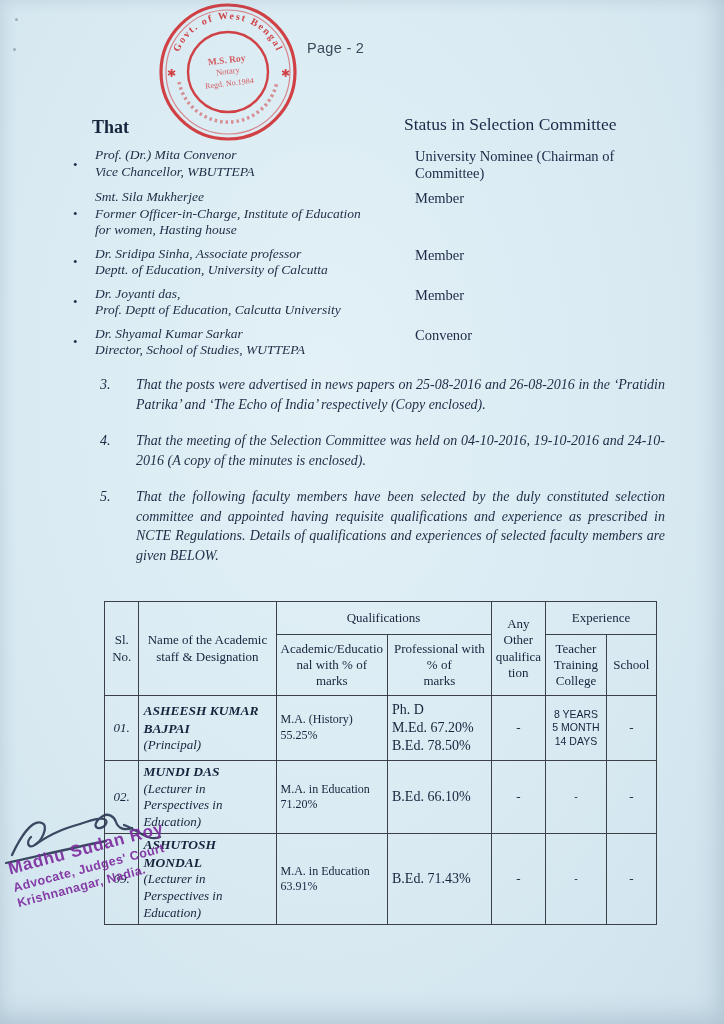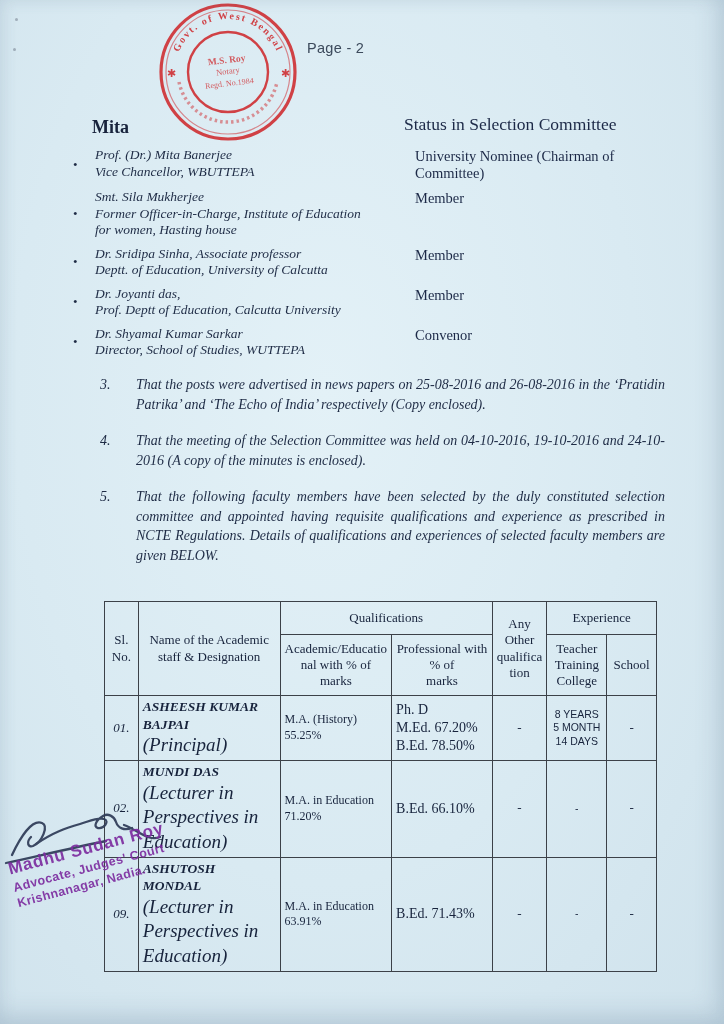--- a/index.html
+++ b/index.html
@@ -38,21 +38,21 @@
 
   
   table.faculty{position:absolute;left:104px;top:601px;width:553px;border-collapse:collapse;
                 font-size:13px;color:#17233c;}
   table.faculty th,table.faculty td{border:1.4px solid #3c4148;padding:2px 4px;vertical-align:middle;}
   table.faculty th{font-weight:normal;line-height:1.25;white-space:pre-line;}
   table.faculty td{line-height:1.3;}
   td.sl{font-style:italic;text-align:center;width:29px;}
   td.nm{width:160px;margin-left:9px;}
   .nm-name{font-weight:bold;font-style:italic;font-size:13.5px;}
-  .nm-desig{font-style:italic;font-size:19px;}
+  .nm-desig{font-style:italic;font-size:13px;}
   td.acad{width:101px;white-space:pre-line;font-size:12px;}
   td.prof{width:112px;white-space:pre-line;font-size:14px;}
   td.dash{text-align:center;}
   td.ttc{width:56px;text-align:center;white-space:pre-line;
          font-family:"Liberation Sans", sans-serif;font-size:10.5px;line-height:1.3;}
   td.sch{width:44px;text-align:center;}
   th.row1{height:28px;}
   th.row2{height:56px;}
   tr.data-row{height:65px;}
 
@@ -88,27 +88,27 @@
     <text x="131" y="75" fill="#cf2a2e" font-size="11">✱</text>
     <g fill="#cf2a2e" text-anchor="middle" transform="rotate(-7 78 70)" font-family="Liberation Serif, serif" opacity=".85">
       <text x="78" y="61" font-size="9.5" font-weight="bold">M.S. Roy</text>
       <text x="78" y="72" font-size="8.5">Notary</text>
       <text x="78" y="84" font-size="8">Regd. No.1984</text>
     </g>
   </svg>
 
   <div class="page-num">Page - 2</div>
 
-  <div class="name-h">Mita</div>
+  <div class="name-h">That</div>
   <div class="status-h">Status in Selection Committee</div>
 
   <div class="members">
       <div class="member-row">
         <span class="bullet">•</span>
-        <div class="member-name">Prof. (Dr.) Mita Banerjee
+        <div class="member-name">Prof. (Dr.) Mita Convenor
 Vice Chancellor, WBUTTEPA</div>
         <div class="member-status">University Nominee (Chairman of Committee)</div>
       </div>
       <div class="member-row">
         <span class="bullet">•</span>
         <div class="member-name">Smt. Sila Mukherjee
 Former Officer-in-Charge, Institute of Education
 for women, Hasting house</div>
         <div class="member-status">Member</div>
       </div>

